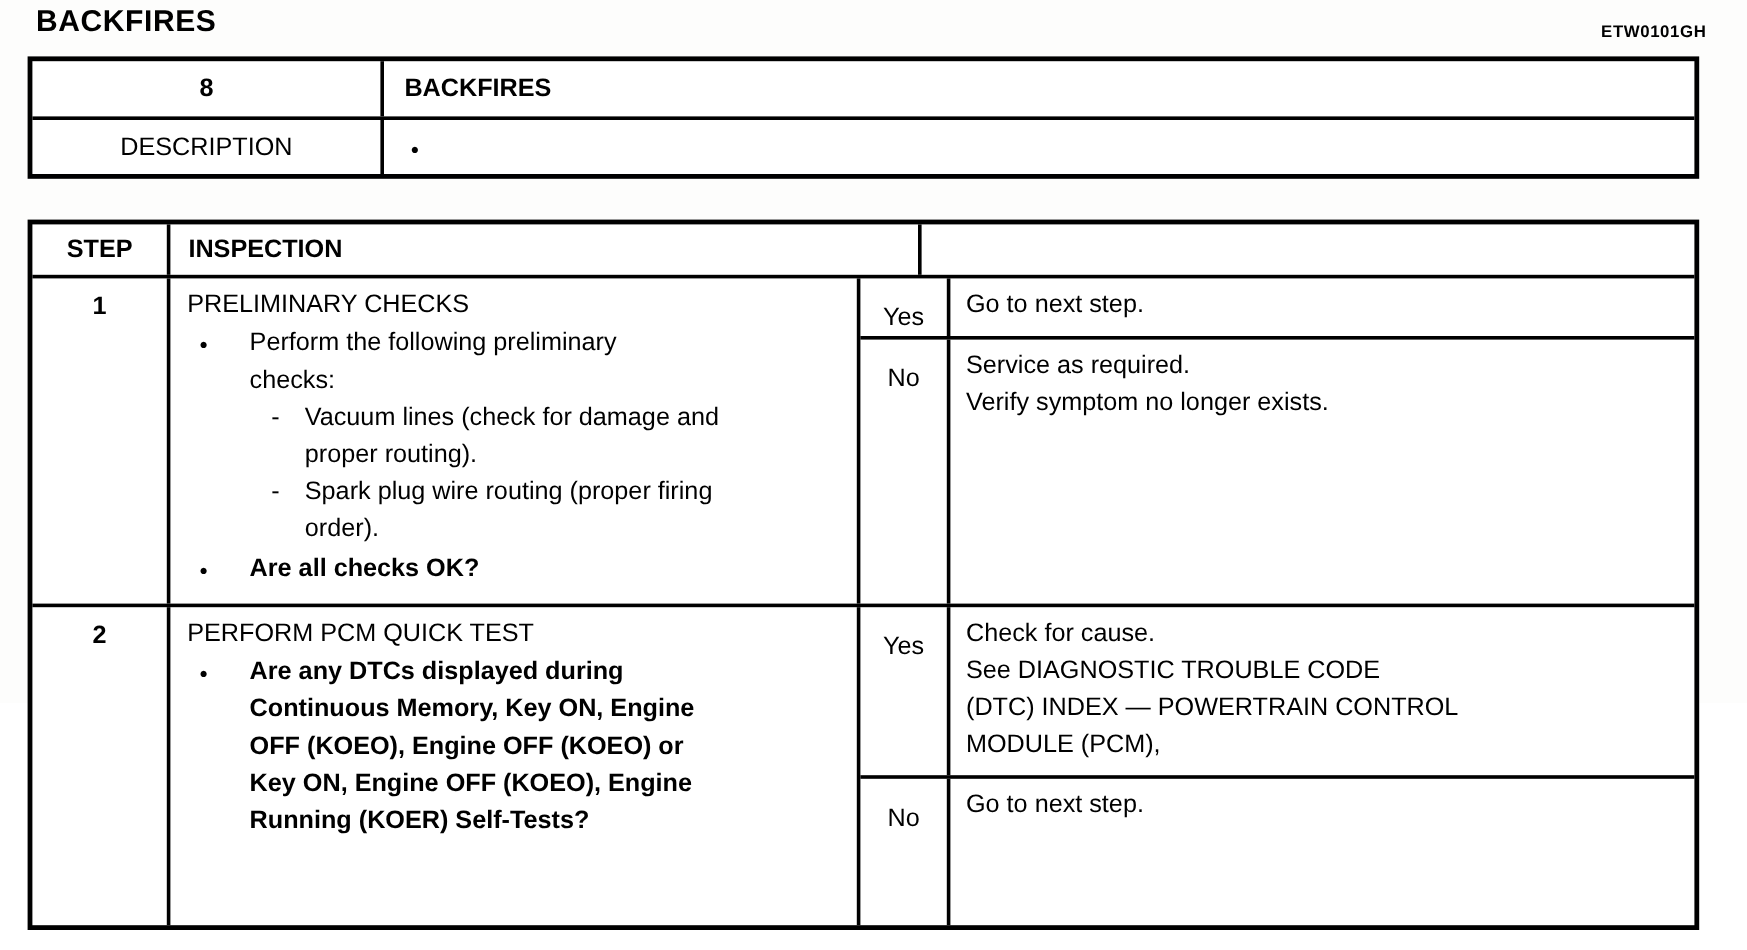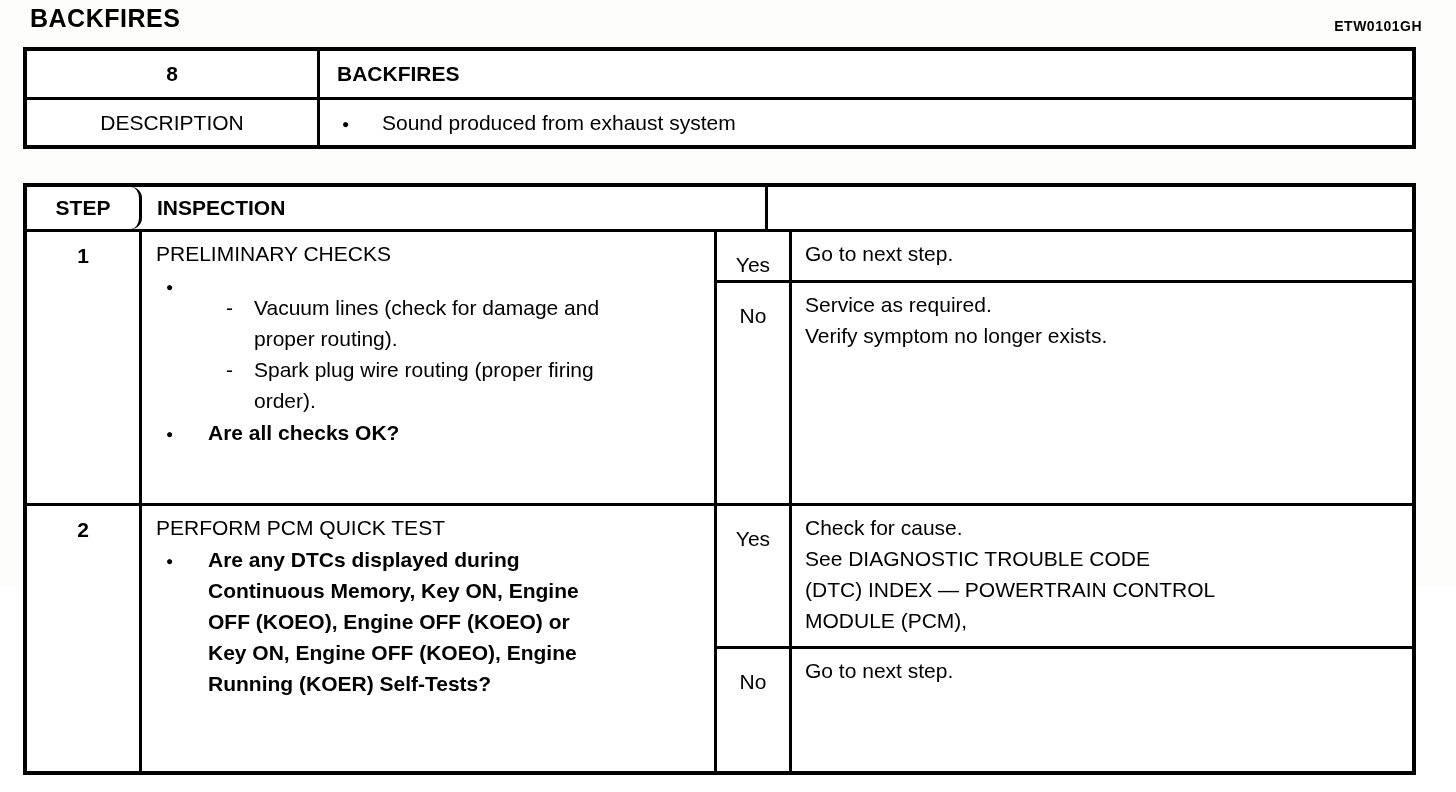--- a/index.html
+++ b/index.html
@@ -57,21 +57,20 @@
     width: 1393px; height: 592px;
     border: 4px solid #000;
     display: flex; flex-direction: column;
     background: #fff;
   }
   .dt-header { display: flex; flex: 0 0 45px; border-bottom: 3px solid #000; }
   .dt-h-step {
     flex: 0 0 115px; border-right: 3px solid #000;
     display: flex; align-items: center; justify-content: center;
     font-weight: bold;
-    border-radius: 11px;
   }
   .dt-h-inspection {
     flex: 0 0 626px; border-right: 3px solid #000;
     display: flex; align-items: center; padding-left: 15px;
     font-weight: bold;
   }
   .dt-h-action {
     flex: 1; display: flex; align-items: center; padding-left: 15px;
     font-weight: bold;
   }
@@ -119,38 +118,39 @@
 
   <div class="symptom-table">
     <div class="st-row st-row-top">
       <div class="st-cell-left t bold">8</div>
       <div class="st-cell-right t bold">BACKFIRES</div>
     </div>
     <div class="st-row">
       <div class="st-cell-left t">DESCRIPTION</div>
       <div class="st-cell-right desc-bullet-wrap">
         <span class="bullet-icon">●</span>
-        <span class="t">Sound produced from exhaust system</span>
       </div>
     </div>
   </div>
 
   <div class="diag-table">
 
     <div class="dt-header">
       <div class="dt-h-step t">STEP</div>
       <div class="dt-h-inspection t">INSPECTION</div>
     </div>
 
     <div class="step-row step-row-1">
       <div class="col-step t">1</div>
       <div class="col-inspection">
         <div class="t insp-title">PRELIMINARY CHECKS</div>
         <div class="insp-bullet-row">
           <span class="bullet-icon">●</span>
+          <span class="t pre">Perform the following preliminary
+checks:</span>
         </div>
         <div class="insp-sub-row">
           <span class="dash-icon t">-</span>
           <span class="t pre">Vacuum lines (check for damage and
 proper routing).</span>
         </div>
         <div class="insp-sub-row">
           <span class="dash-icon t">-</span>
           <span class="t pre">Spark plug wire routing (proper firing
 order).</span>

